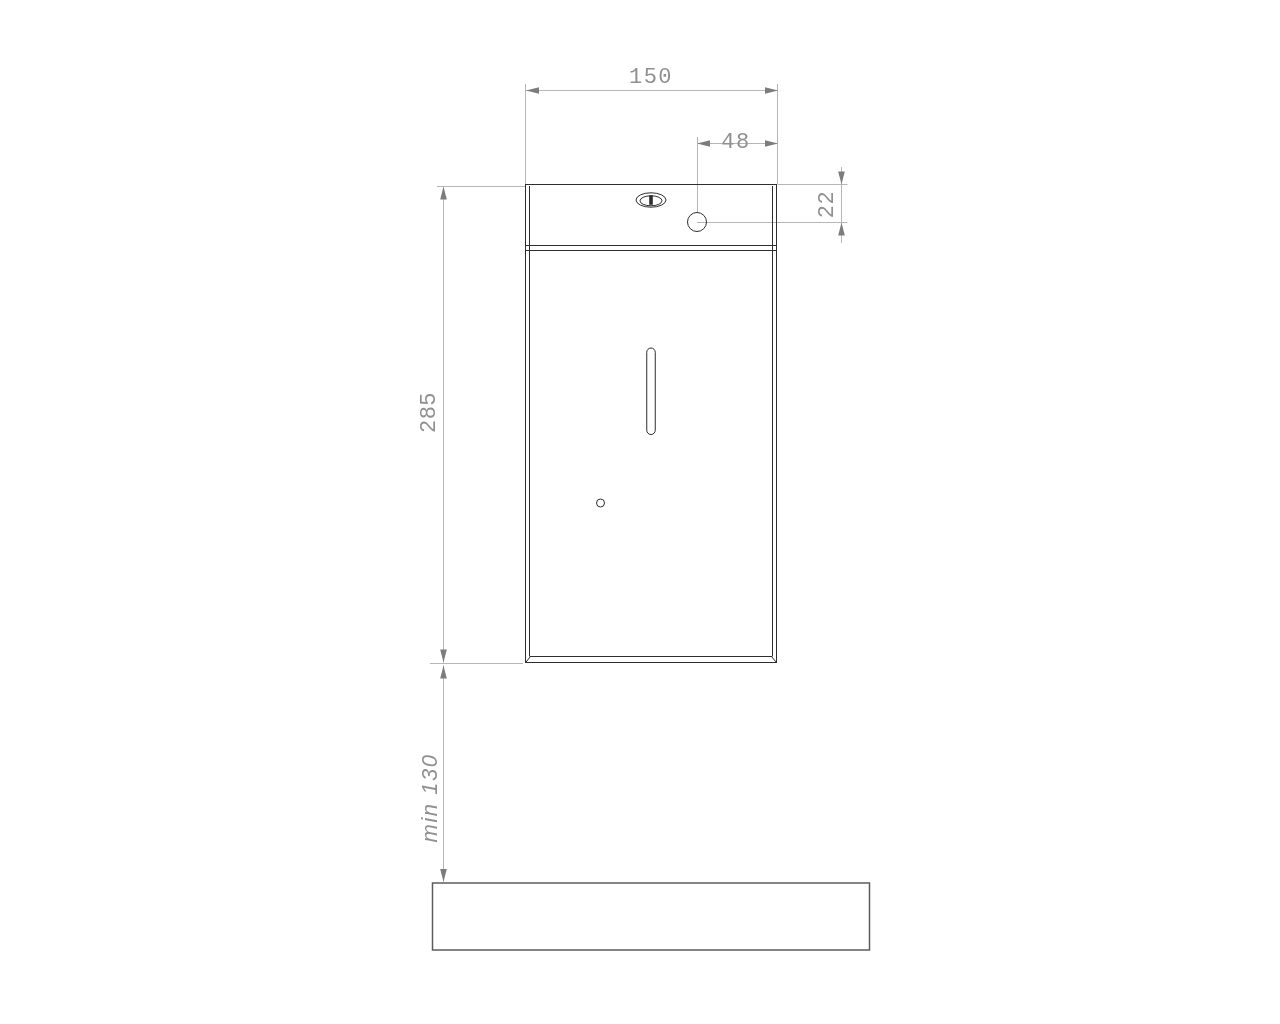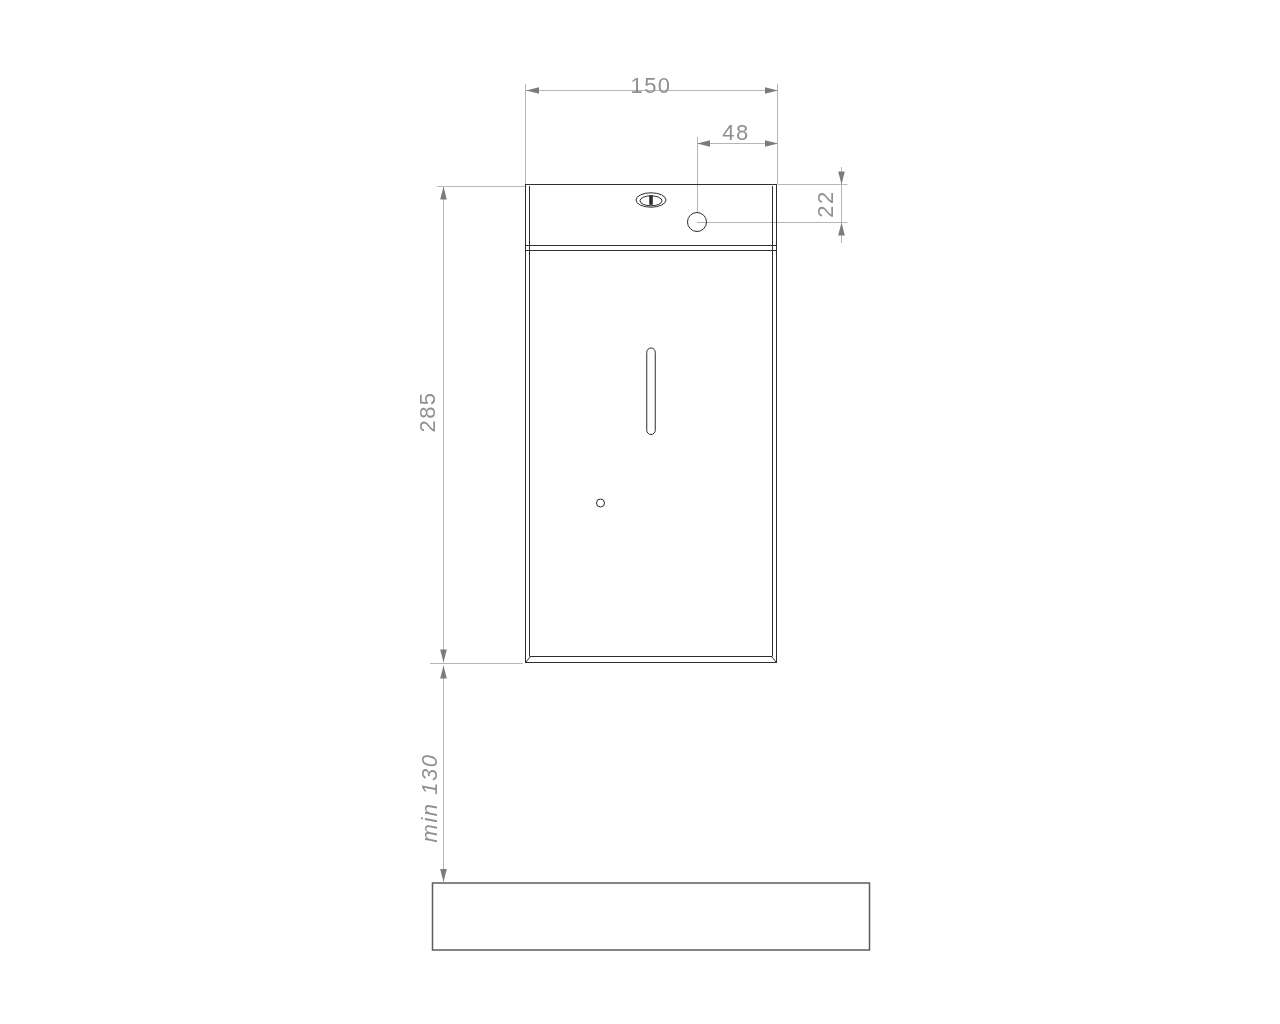--- a/index.html
+++ b/index.html
@@ -98,23 +98,23 @@
       <rect x="646.75" y="348" width="8.5" height="86.5" rx="4.25" ry="4.25"></rect>
 
       <circle cx="600.5" cy="503" r="4"></circle>
     </g>
 
     <g fill="none" stroke-width="1.5" stroke="#5c5c5c">
       <rect x="432.5" y="883" width="437" height="67"></rect>
     </g>
   </svg>
 
-  <div class="dim-label" style="left:651px; top:86px;">150</div>
+  <div class="dim-label" style="left:651px; top:77px;font-family:Liberation Mono, monospace;">150</div>
 
-  <div class="dim-label" style="left:736px; top:133px;">48</div>
+  <div class="dim-label" style="left:736px; top:142px;font-family:Liberation Mono, monospace;">48</div>
 
   <div class="dim-label rot" style="left:826px; top:204px;">22</div>
 
   <div class="dim-label rot" style="left:428px; top:412px;">285</div>
 
   <div class="dim-label rot it" style="left:430px; top:798px;">min 130</div>
 
 </div>
 
 </body></html>

